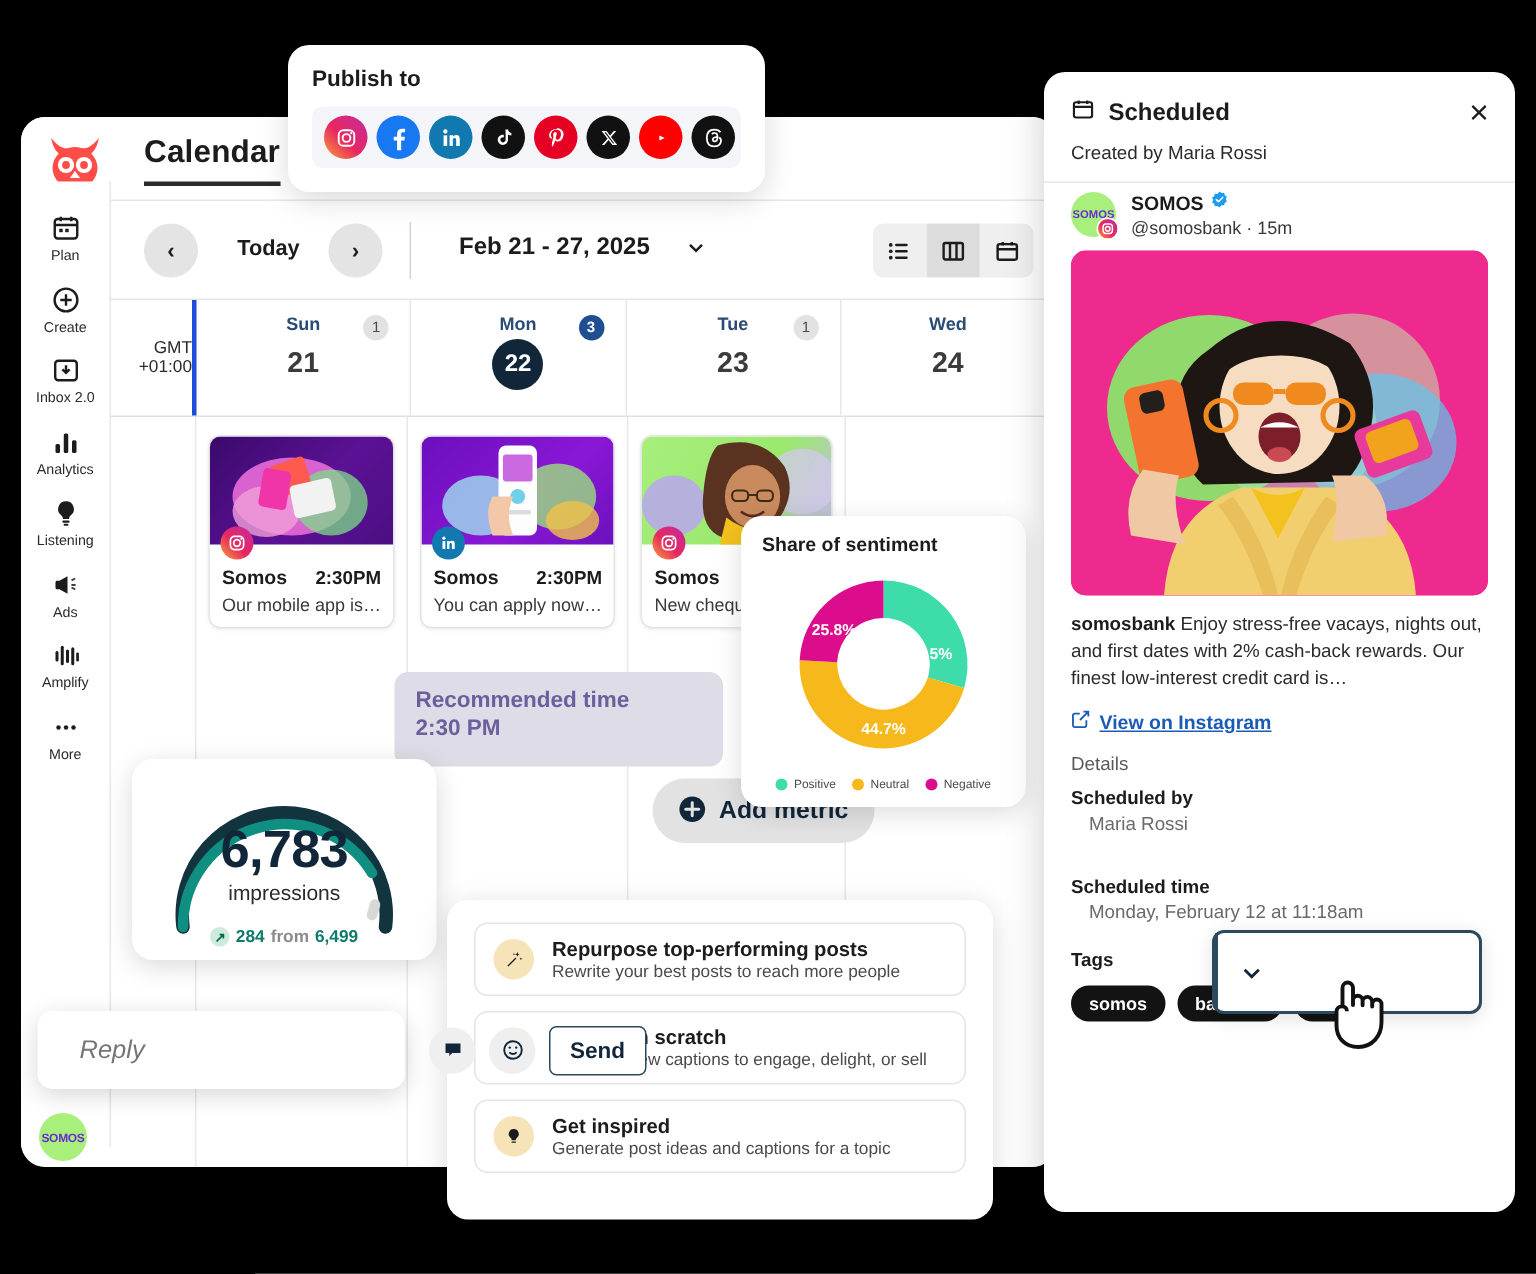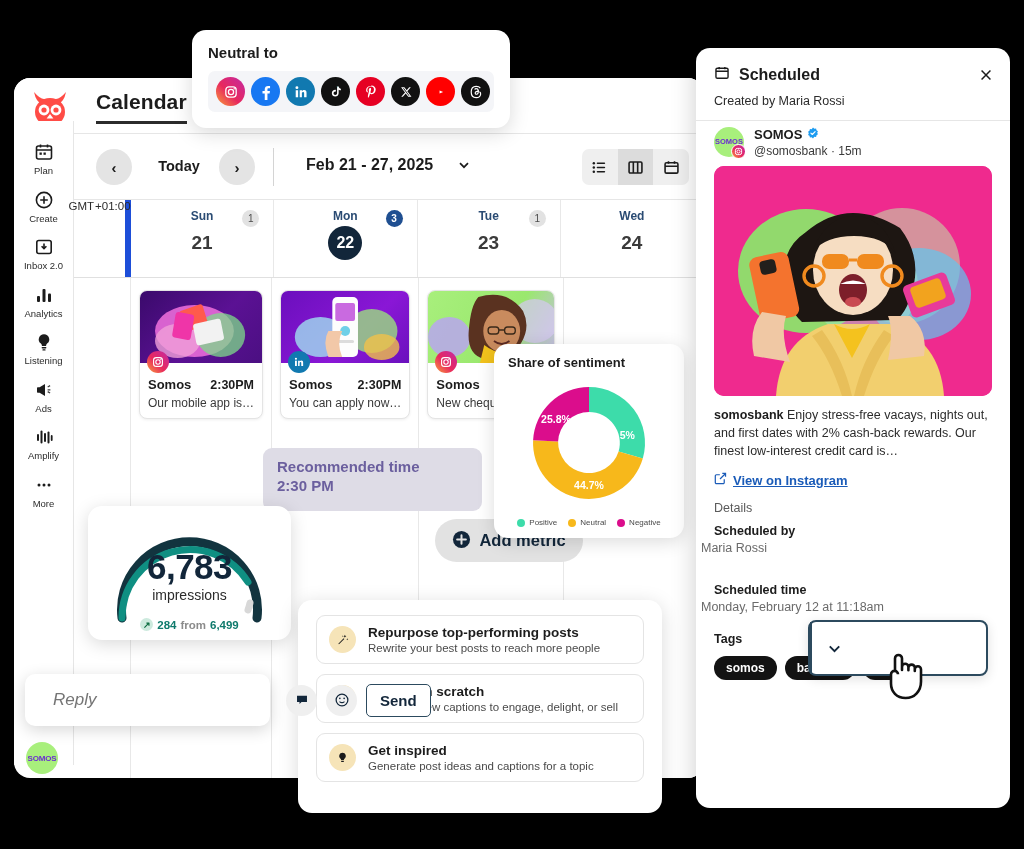--- a/index.html
+++ b/index.html
@@ -75,23 +75,23 @@
   .vt-btn {
     flex: 1; display: flex; align-items: center; justify-content: center;
     cursor: pointer; color: #1c1c1c;
   }
   .vt-btn.sel { background: #dcdcdc; }
 
   
   .cal-grid { position: absolute; left: 60px; top: 122px; width: 630px; height: 578px; background: #fff; }
   .cal-head { display: flex; height: 78px; border-bottom: 1px solid #e0e0e0; }
   .gmt-col {
-    width: 57px; flex: 0 0 57px; display: flex; flex-direction: row;
-    align-items: flex-start; justify-content: center; gap: 1px;
-    border-right: 6px solid #1d4ed8;
+    width: 57px; flex: 0 0 57px; display: flex; flex-direction: column;
+    align-items: flex-end; justify-content: center; gap: 1px;
+    border-right: 3px solid #1d4ed8;
   }
   .gmt-txt { font-size: 11.5px; color: #2b2b2b; }
   .day-col {
     flex: 1 1 0; border-right: 1px solid #e8e8e8;
     display: flex; flex-direction: column; align-items: center;
     padding-top: 9px; position: relative;
   }
   .day-name { font-size: 12px; font-weight: bold; color: #2a4b73; }
   .day-num { font-size: 19px; font-weight: bold; color: #3b3b3b; margin-top: 9px; }
   .day-num.today {
@@ -279,21 +279,21 @@
     background: #ef2a8e;
   }
   .post-caption { padding: 11px 18px 0; font-size: 12.5px; color: #2b2b2b; line-height: 1.42; }
   .post-caption b { color: #1c1c1c; }
   .view-link {
     display: flex; align-items: center; gap: 6px; padding: 12px 18px 0;
     font-size: 13px; font-weight: bold; color: #1a5bb8; text-decoration: underline; cursor: pointer;
   }
   .details-lbl { padding: 13px 18px 0; font-size: 12.5px; color: #5a5a5a; }
   .det-key { padding: 9px 18px 0; font-size: 12.5px; font-weight: bold; color: #1c1c1c; }
-  .det-val { padding: 3px 5px 0; font-size: 12.5px; color: #6a6a6a; }
+  .det-val { padding: 3px 30px 0; font-size: 12.5px; color: #6a6a6a; }
   .tags-row { display: flex; gap: 8px; padding: 10px 18px 0; }
   .tag {
     height: 24px; padding: 0 12px; border-radius: 13px; background: #131313; color: #fff;
     font-size: 12px; font-weight: bold; display: flex; align-items: center; cursor: pointer;
   }
 
   
   .postnow {
     position: absolute; left: 808px; top: 620px; width: 180px; height: 56px;
     background: #fff; border: 2px solid #2c4a5e; border-radius: 8px;
@@ -574,21 +574,21 @@
             </div>
           </div>
         </div>
 
         <div class="body-col"></div>
       </div>
     </div>
   </div>
 
   <div class="publish-card">
-    <div class="publish-title">Neutral to</div>
+    <div class="publish-title">Publish to</div>
     <div class="publish-strip">
       <span class="soc" style="background:linear-gradient(45deg,#f9a13a,#e8285e 45%,#c32aa3);">
         <svg viewBox="0 0 20 20" width="14" height="14" fill="none" stroke="#fff" stroke-width="1.8">
           <rect x="2.6" y="2.6" width="14.8" height="14.8" rx="4.4"></rect>
             <circle cx="10" cy="10" r="3.7"></circle>
           <circle cx="14.6" cy="5.4" r="1" fill="#fff" stroke="none"></circle>
         </svg>
       </span>
       <span class="soc" style="background:#1878f2;">
         <svg viewBox="0 0 20 20" width="18" height="18" fill="#fff">

